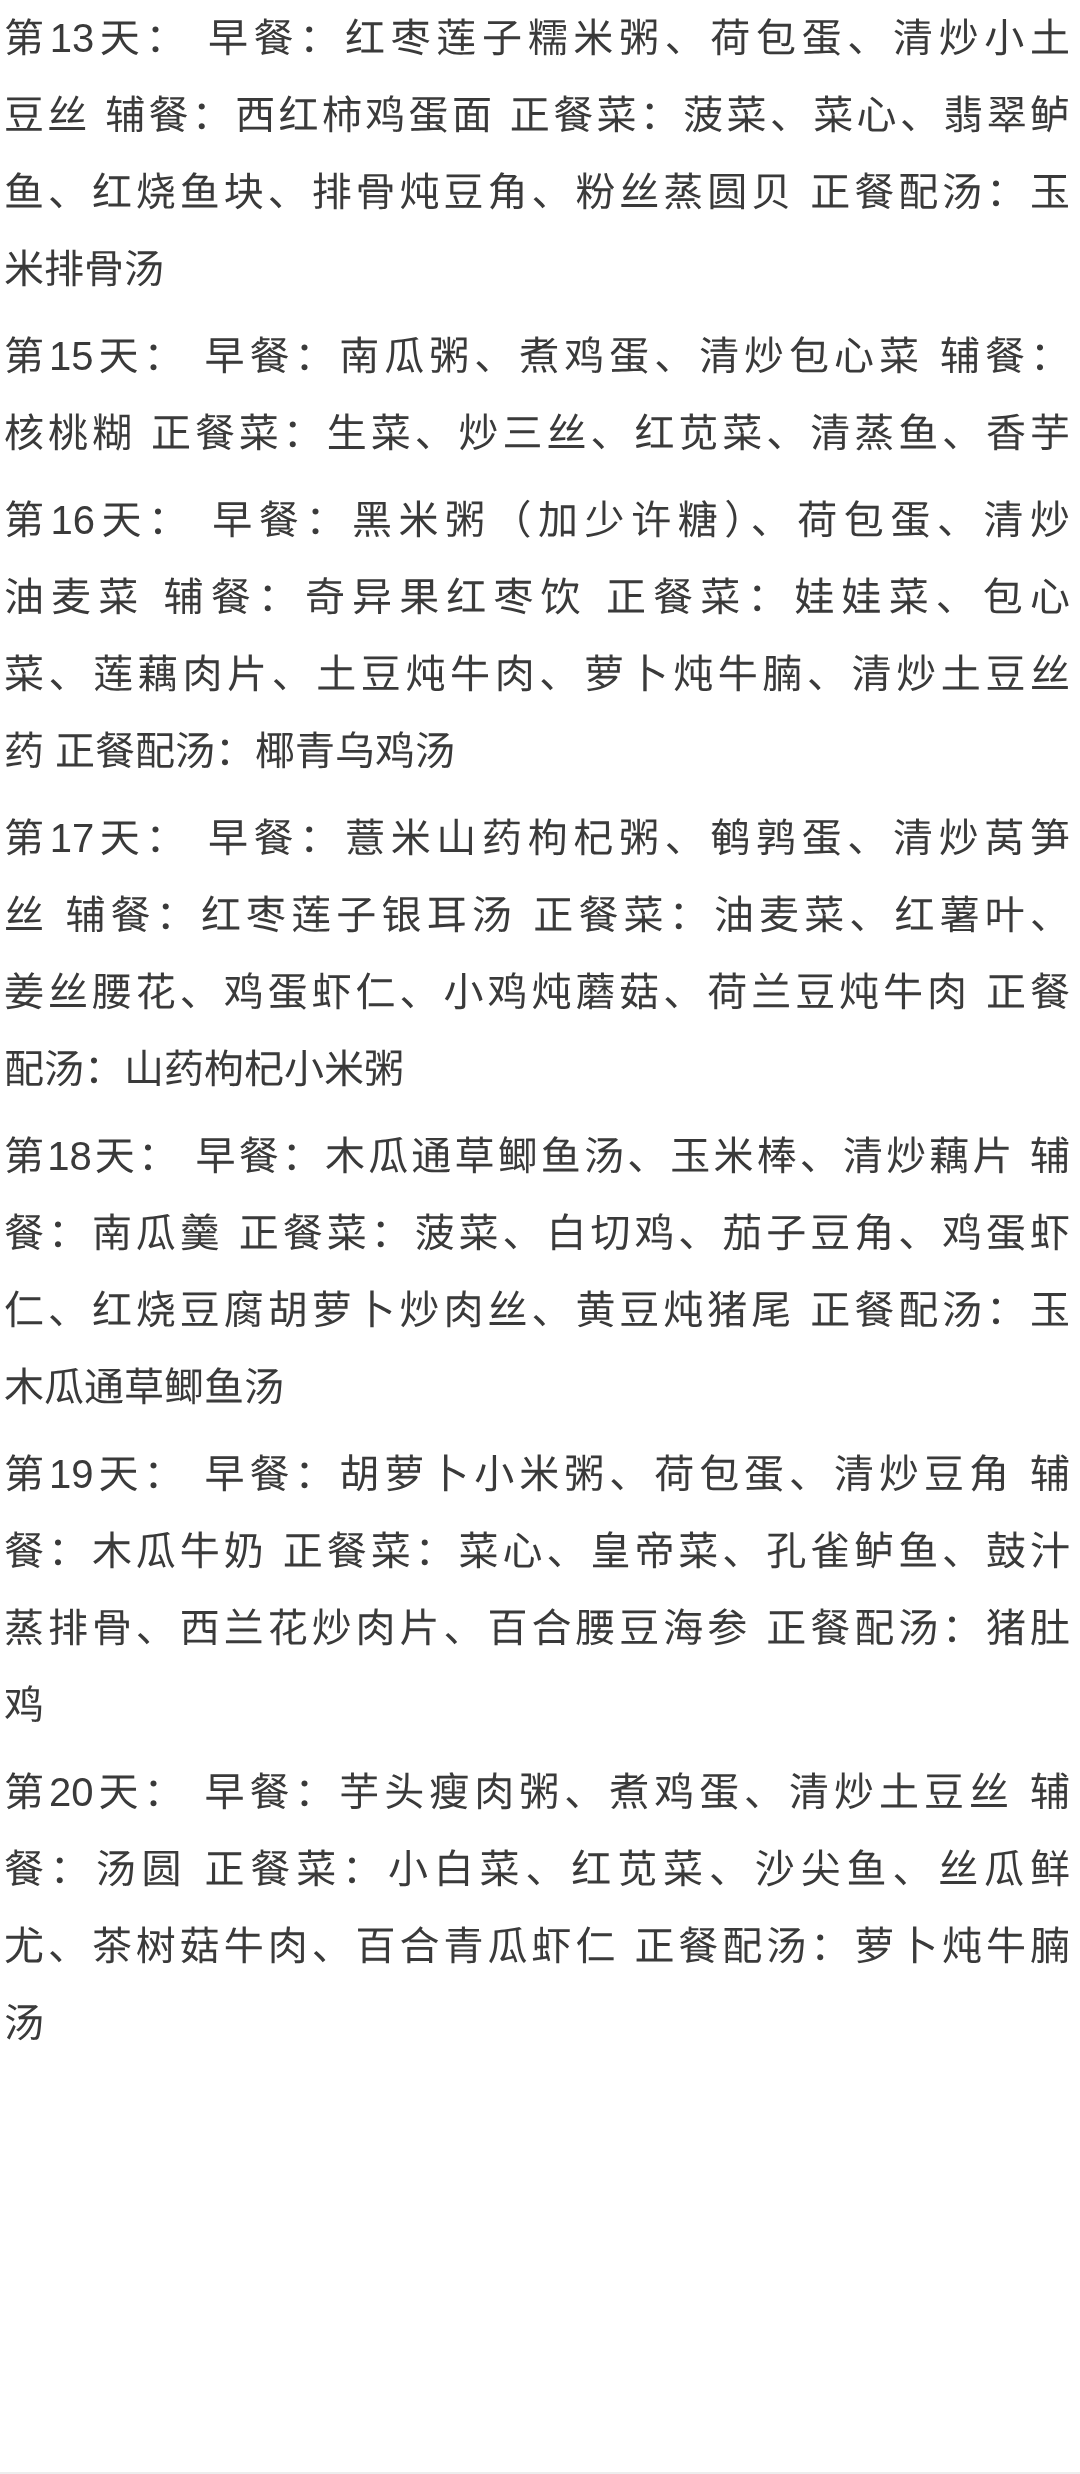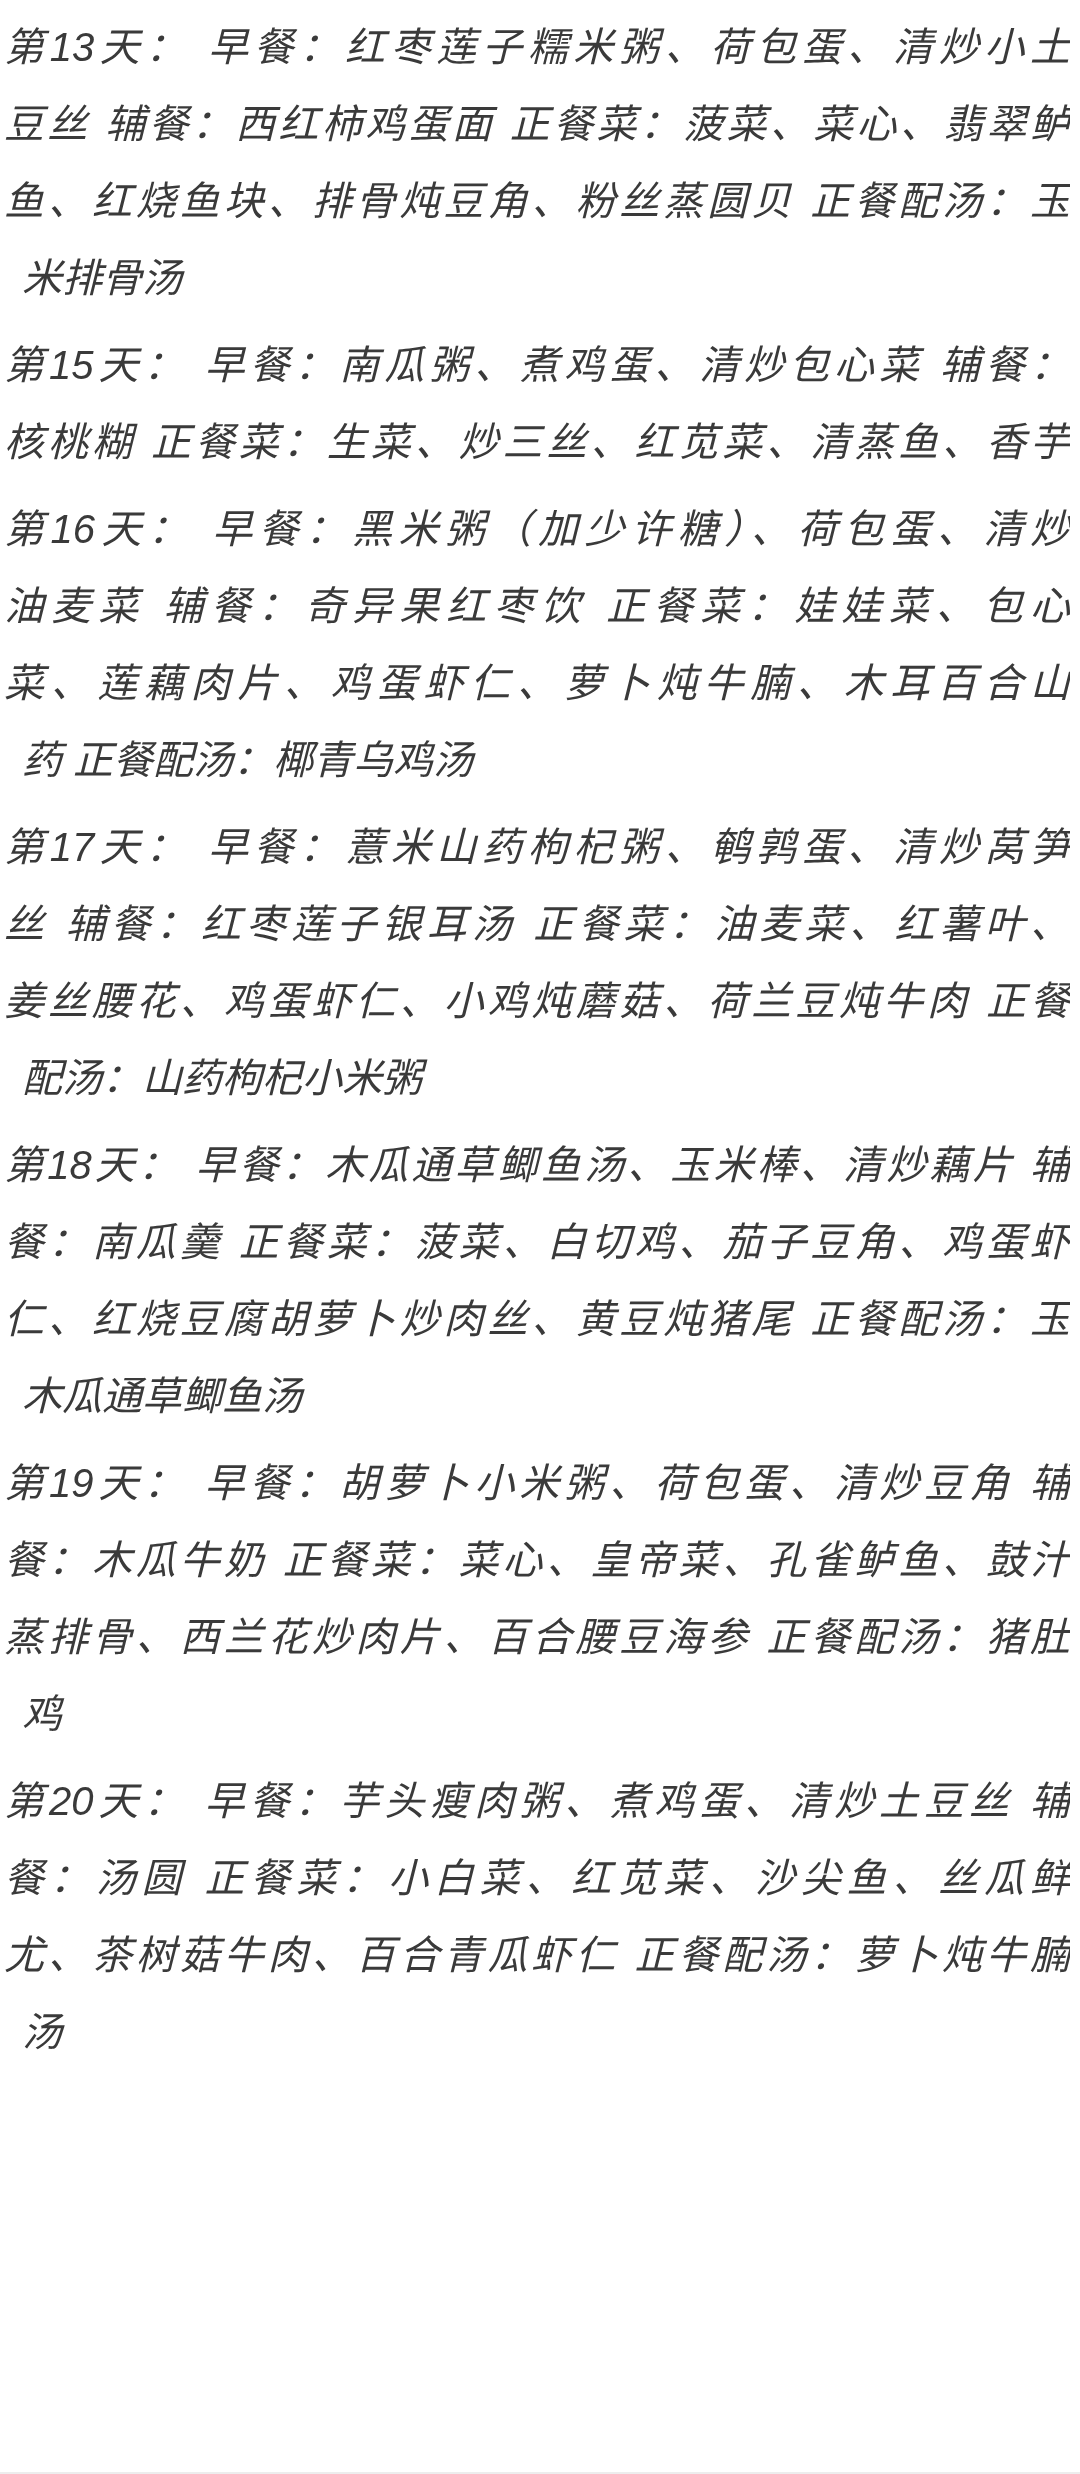--- a/index.html
+++ b/index.html
@@ -7,23 +7,22 @@
     padding: 0;
   }
   body {
     width: 1080px;
     min-height: 2474px;
     background: #ffffff;
     position: relative;
     font-family: "Liberation Sans", sans-serif;
   }
   .doc {
-    padding: 9px 10px 0 4px;
+    padding: 0 10px 0 4px;
     color: #3a3a3a;
-    font-style: italic;
   }
   .para {
     margin: 0 0 10px 0;
     font-size: 40px;
     line-height: 77px;
     font-weight: 400;
   }
   .para:last-child {
     margin-bottom: 0;
   }
@@ -31,21 +30,20 @@
     display: block;
     text-align: justify;
     text-align-last: justify;
     text-justify: inter-ideograph;
     white-space: normal;
     overflow: hidden;
     height: 77px;
   }
   .line-last {
     text-align-last: left;
-    margin-left: 18px;
   }
   .bottom-line {
     position: absolute;
     left: 0;
     bottom: 0;
     width: 100%;
     height: 2px;
     background: #ededed;
   }
 </style>
@@ -59,21 +57,21 @@
       <span class="line">鱼、红烧鱼块、排骨炖豆角、粉丝蒸圆贝 正餐配汤：玉</span>
       <span class="line line-last">米排骨汤</span>
     </p>
     <p class="para">
       <span class="line">第15天：  早餐：南瓜粥、煮鸡蛋、清炒包心菜 辅餐：</span>
       <span class="line">核桃糊 正餐菜：生菜、炒三丝、红苋菜、清蒸鱼、香芋</span>
     </p>
     <p class="para">
       <span class="line">第16天：  早餐：黑米粥（加少许糖）、荷包蛋、清炒</span>
       <span class="line">油麦菜 辅餐：奇异果红枣饮 正餐菜：娃娃菜、包心</span>
-      <span class="line">菜、莲藕肉片、鸡蛋虾仁、萝卜炖牛腩、木耳百合山</span>
+      <span class="line">菜、莲藕肉片、土豆炖牛肉、萝卜炖牛腩、清炒土豆丝</span>
       <span class="line line-last">药 正餐配汤：椰青乌鸡汤</span>
     </p>
     <p class="para">
       <span class="line">第17天：  早餐：薏米山药枸杞粥、鹌鹑蛋、清炒莴笋</span>
       <span class="line">丝 辅餐：红枣莲子银耳汤 正餐菜：油麦菜、红薯叶、</span>
       <span class="line">姜丝腰花、鸡蛋虾仁、小鸡炖蘑菇、荷兰豆炖牛肉 正餐</span>
       <span class="line line-last">配汤：山药枸杞小米粥</span>
     </p>
     <p class="para">
       <span class="line">第18天：  早餐：木瓜通草鲫鱼汤、玉米棒、清炒藕片 辅</span>

